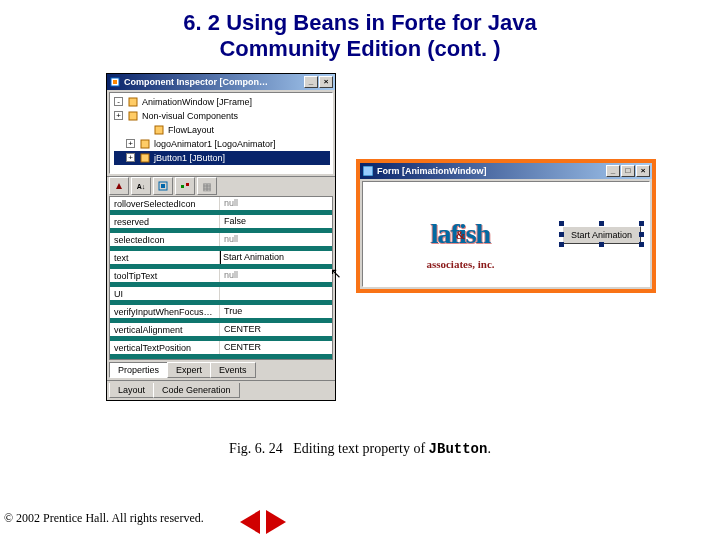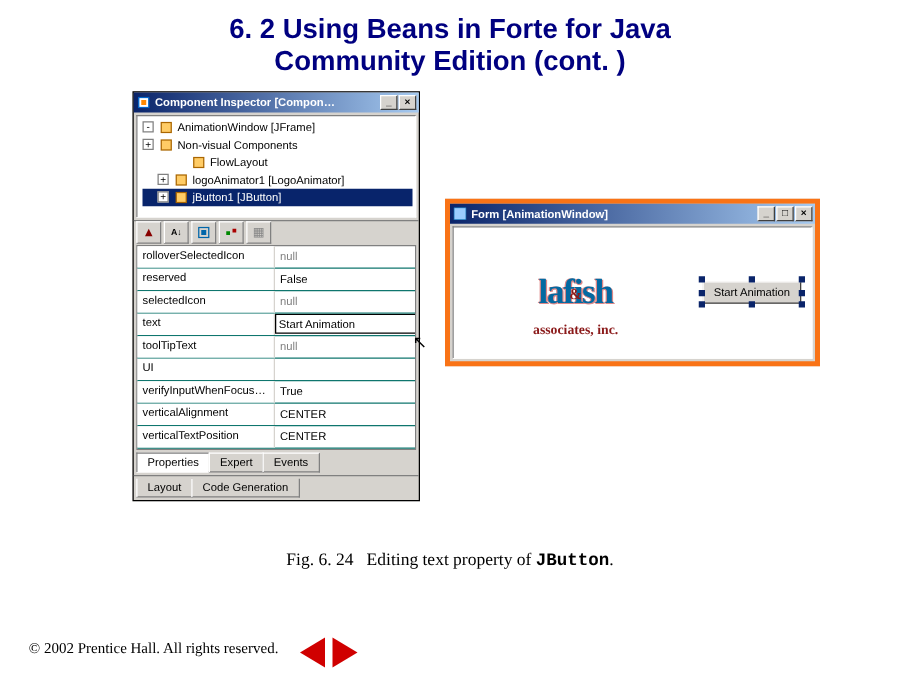--- a/index.html
+++ b/index.html
@@ -108,21 +108,21 @@
   }
   .prop-table {
     margin: 0 2px;
     background:#fff;
     border: 1px solid #808080;
     font-size: 9px;
   }
   .prop-row {
     display:flex;
     height: 18px;
-    border-bottom: 1px solid #0f766e;
+    border-bottom: 5px solid #0f766e;
   }
   .prop-name {
     width: 110px;
     padding: 2px 4px;
     background: #fff;
     border-right: 1px solid #d6d3ce;
     overflow:hidden; white-space:nowrap;
   }
   .prop-val {
     flex:1;
@@ -245,21 +245,21 @@
 
   .caption {
     text-align:center;
     font-family: "Times New Roman", serif;
     font-size: 14px;
     margin-top: 18px;
   }
   .caption .code { font-family: "Courier New", monospace; font-weight:bold; }
   .footer {
     position:absolute;
-    left: 23px; bottom: 14px;
+    left: 4px; bottom: 14px;
     right: 20px;
     font-family: "Times New Roman", serif;
     font-size: 12px;
     display:flex;
     align-items:center;
   }
   .nav-arrows {
     position:absolute;
     left: 240px; bottom: 6px;
     display:flex; gap:6px;

